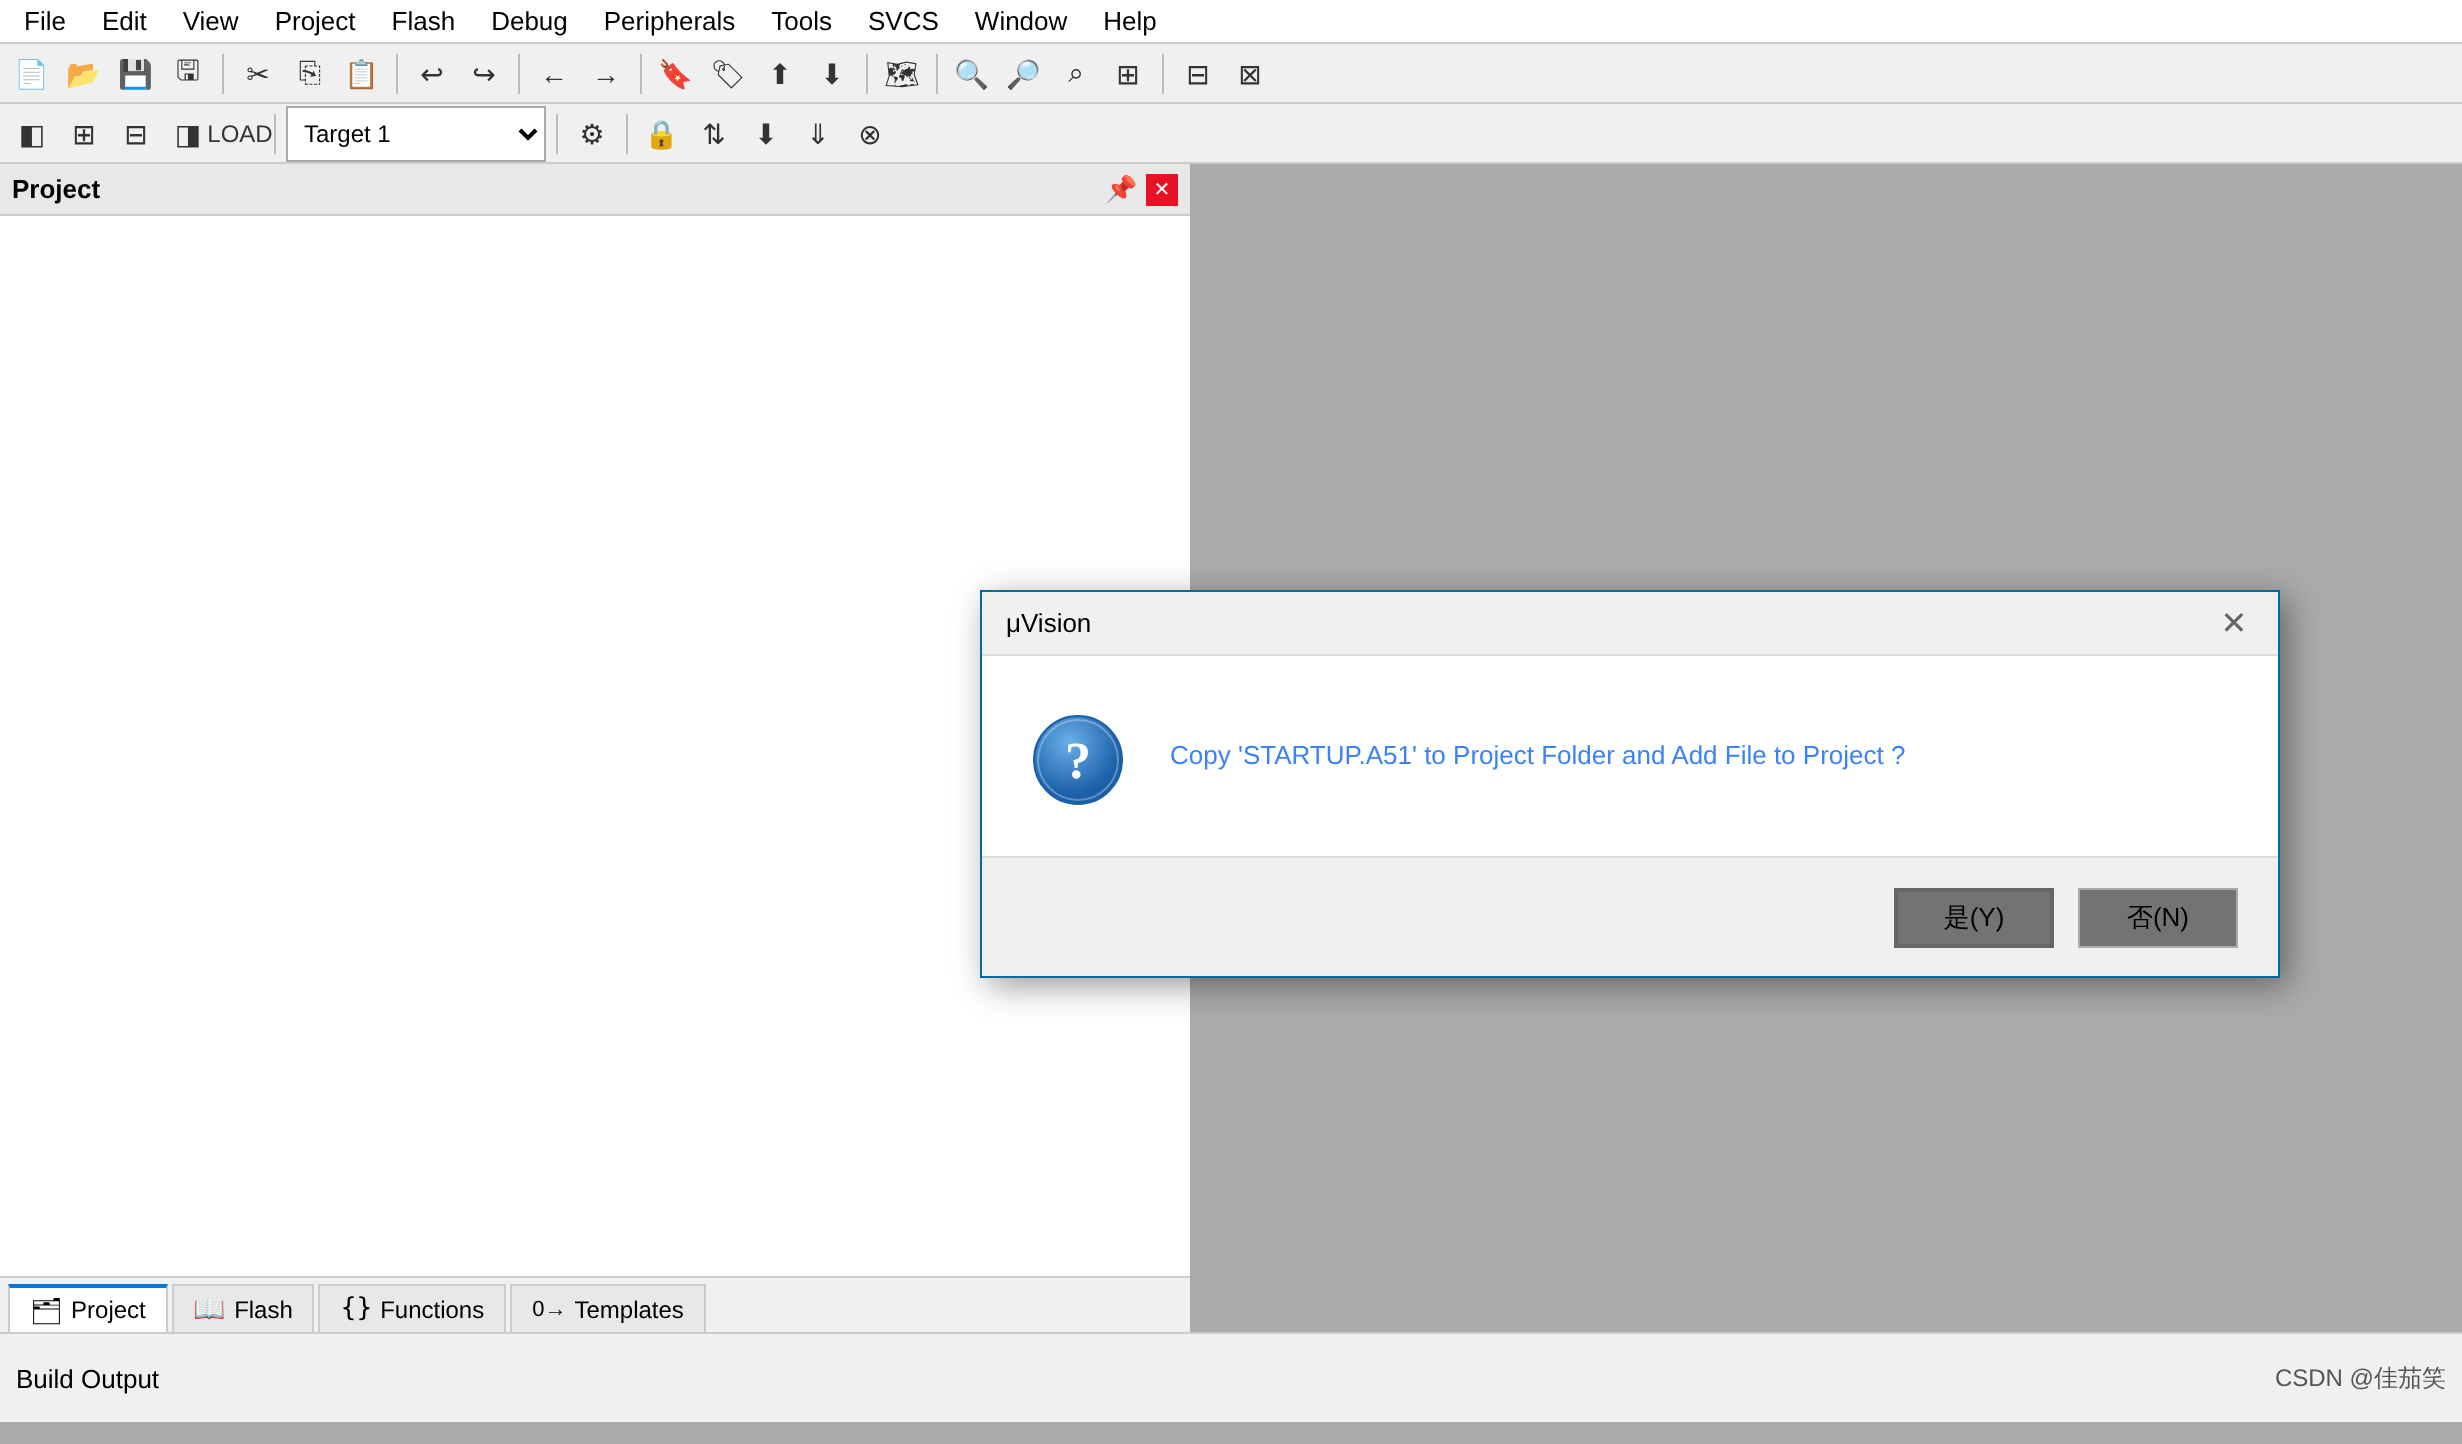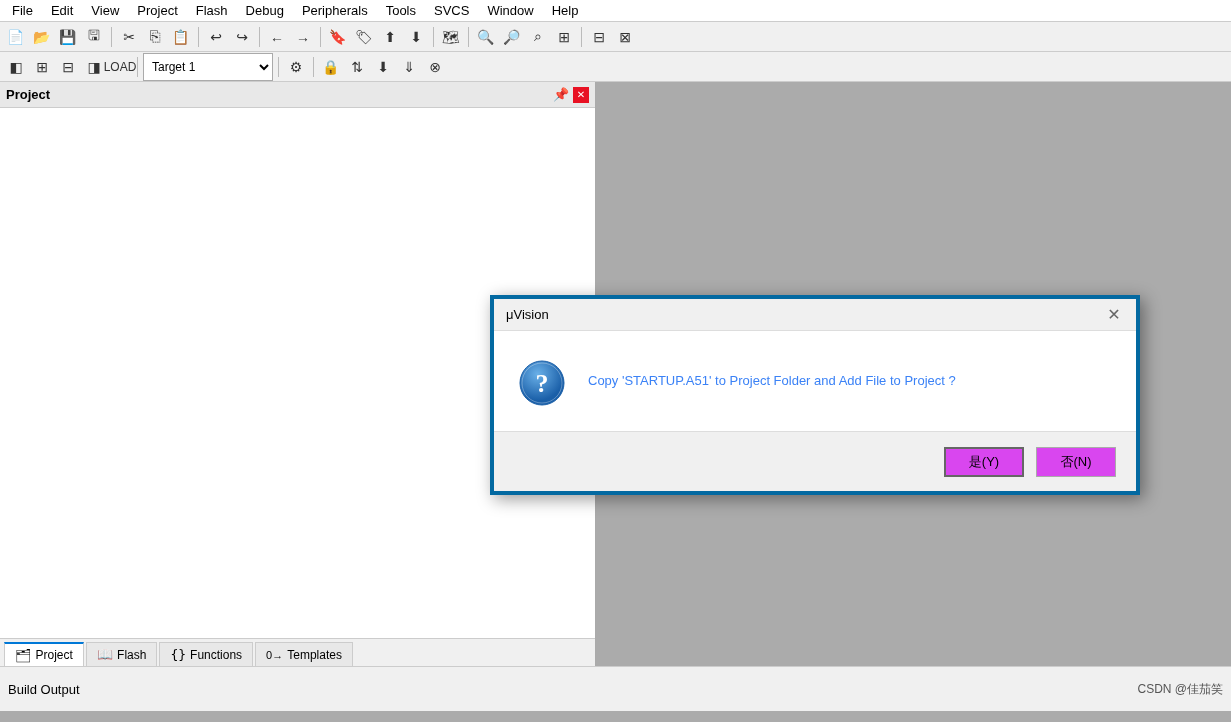--- a/index.html
+++ b/index.html
@@ -172,21 +172,21 @@
       font-size: 13px;
       color: #000;
       justify-content: space-between;
     }
     #dialog {
       position: absolute;
       top: 295px;
       left: 490px;
       width: 650px;
       background: #fff;
-      border: 4px solid #0369a1;
+      border: 1px solid #0369a1;
       box-shadow: 4px 4px 16px rgba(0,0,0,0.4);
       pointer-events: all;
     }
     #dialog-titlebar {
       height: 32px;
       background: #f0f0f0;
       border-bottom: 1px solid #ddd;
       display: flex;
       align-items: center;
       justify-content: space-between;
@@ -230,21 +230,21 @@
       display: flex;
       align-items: center;
       justify-content: flex-end;
       padding: 0 20px;
       gap: 12px;
     }
     .dialog-btn {
       min-width: 80px;
       height: 30px;
       padding: 0 16px;
-      background: #d946ef;
+      background: #737373;
       border: 1px solid #aaa;
       cursor: pointer;
       font-size: 13px;
       color: #000;
     }
     .dialog-btn.default-btn {
       border: 2px solid #666;
     }
 
     

